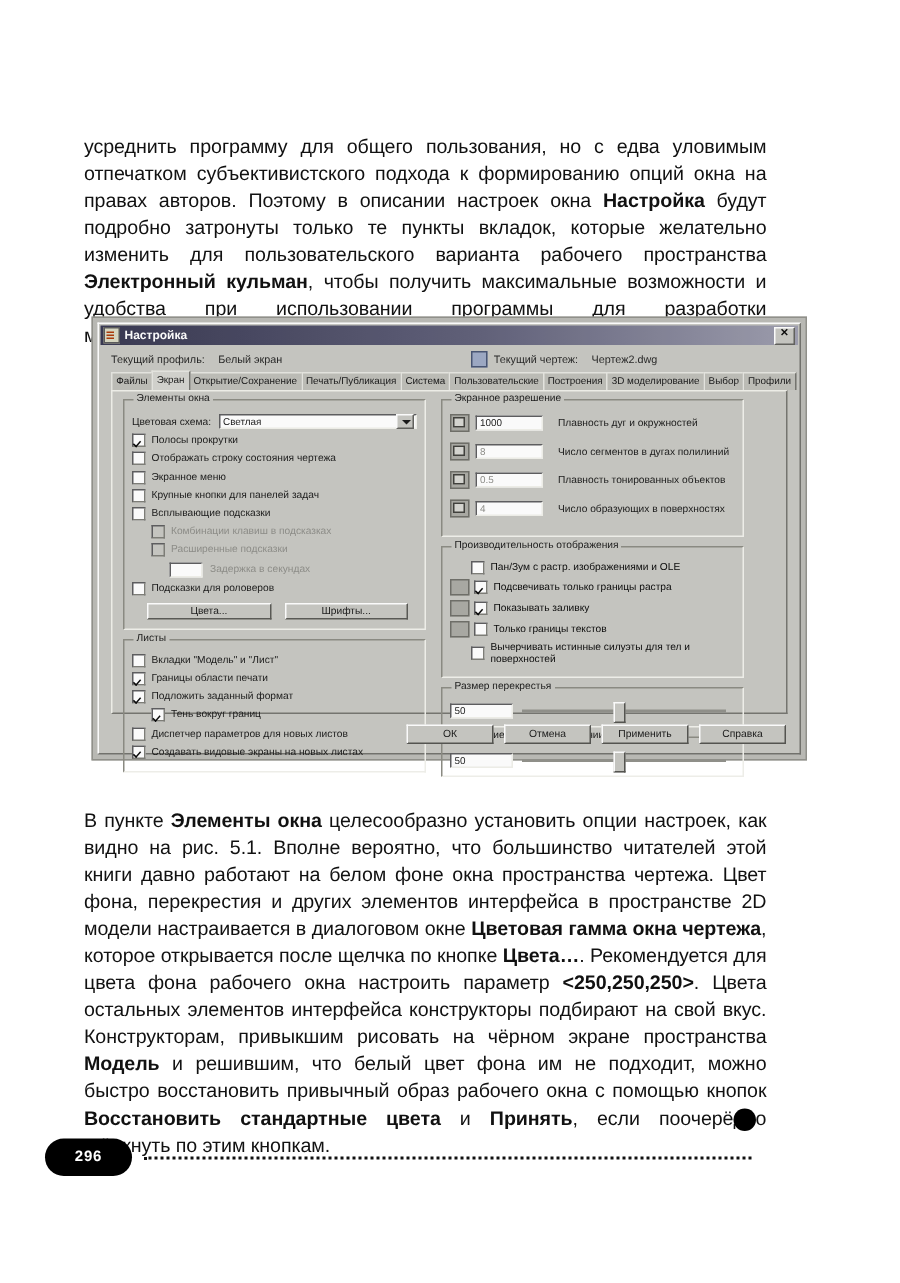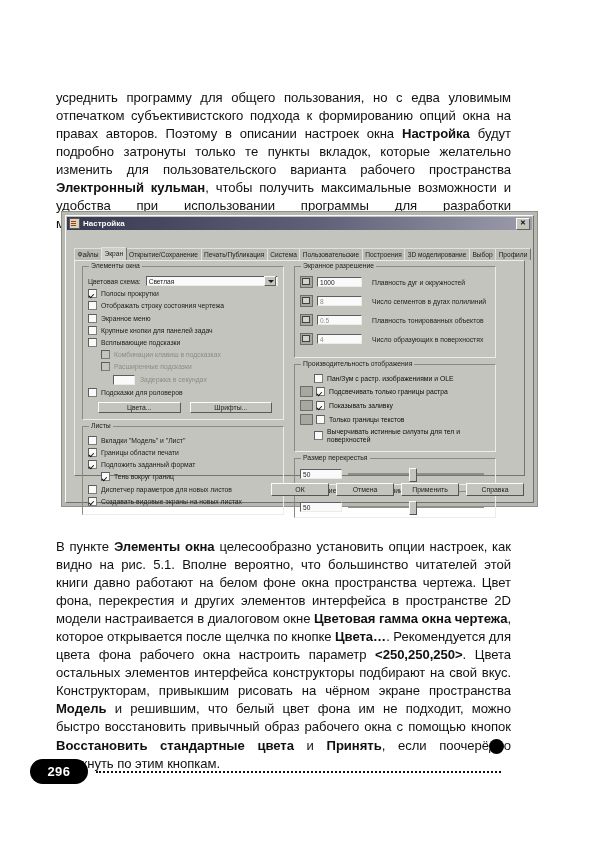--- a/index.html
+++ b/index.html
@@ -56,21 +56,21 @@
   .folio {
     position: absolute;
     left: 30px;
     top: 759px;
     width: 58px;
     height: 25px;
     background: #000;
     border-radius: 13px;
     color: #fff;
     font-family: "Liberation Sans", sans-serif;
-    font-size: 13px;
+    font-size: 10px;
     font-weight: bold;
     display: flex;
     align-items: center;
     justify-content: center;
     letter-spacing: 0.5px;
   }
   .folio-rule {
     position: absolute;
     left: 96px;
     top: 771px;
@@ -412,20 +412,28 @@
 
   <div class="shot">
     <div class="dlg">
 
       <div class="titlebar">
         <span class="title-ico"></span>
         <span class="title-text">Настройка</span>
         <span class="title-close">✕</span>
       </div>
 
+      <div class="profile-row">
+        <span class="lbl">Текущий профиль:</span>
+        <span class="val">Белый экран</span>
+        <span class="gap"></span>
+        <span class="dwg-ico"></span>
+        <span class="lbl">Текущий чертеж:</span>
+        <span class="val">Чертеж2.dwg</span>
+      </div>
 
       <div class="tabstrip" id="tabstrip">
           <div class="tab">Файлы</div>
           <div class="tab active">Экран</div>
           <div class="tab">Открытие/Сохранение</div>
           <div class="tab">Печать/Публикация</div>
           <div class="tab">Система</div>
           <div class="tab">Пользовательские</div>
           <div class="tab">Построения</div>
           <div class="tab">3D моделирование</div>

